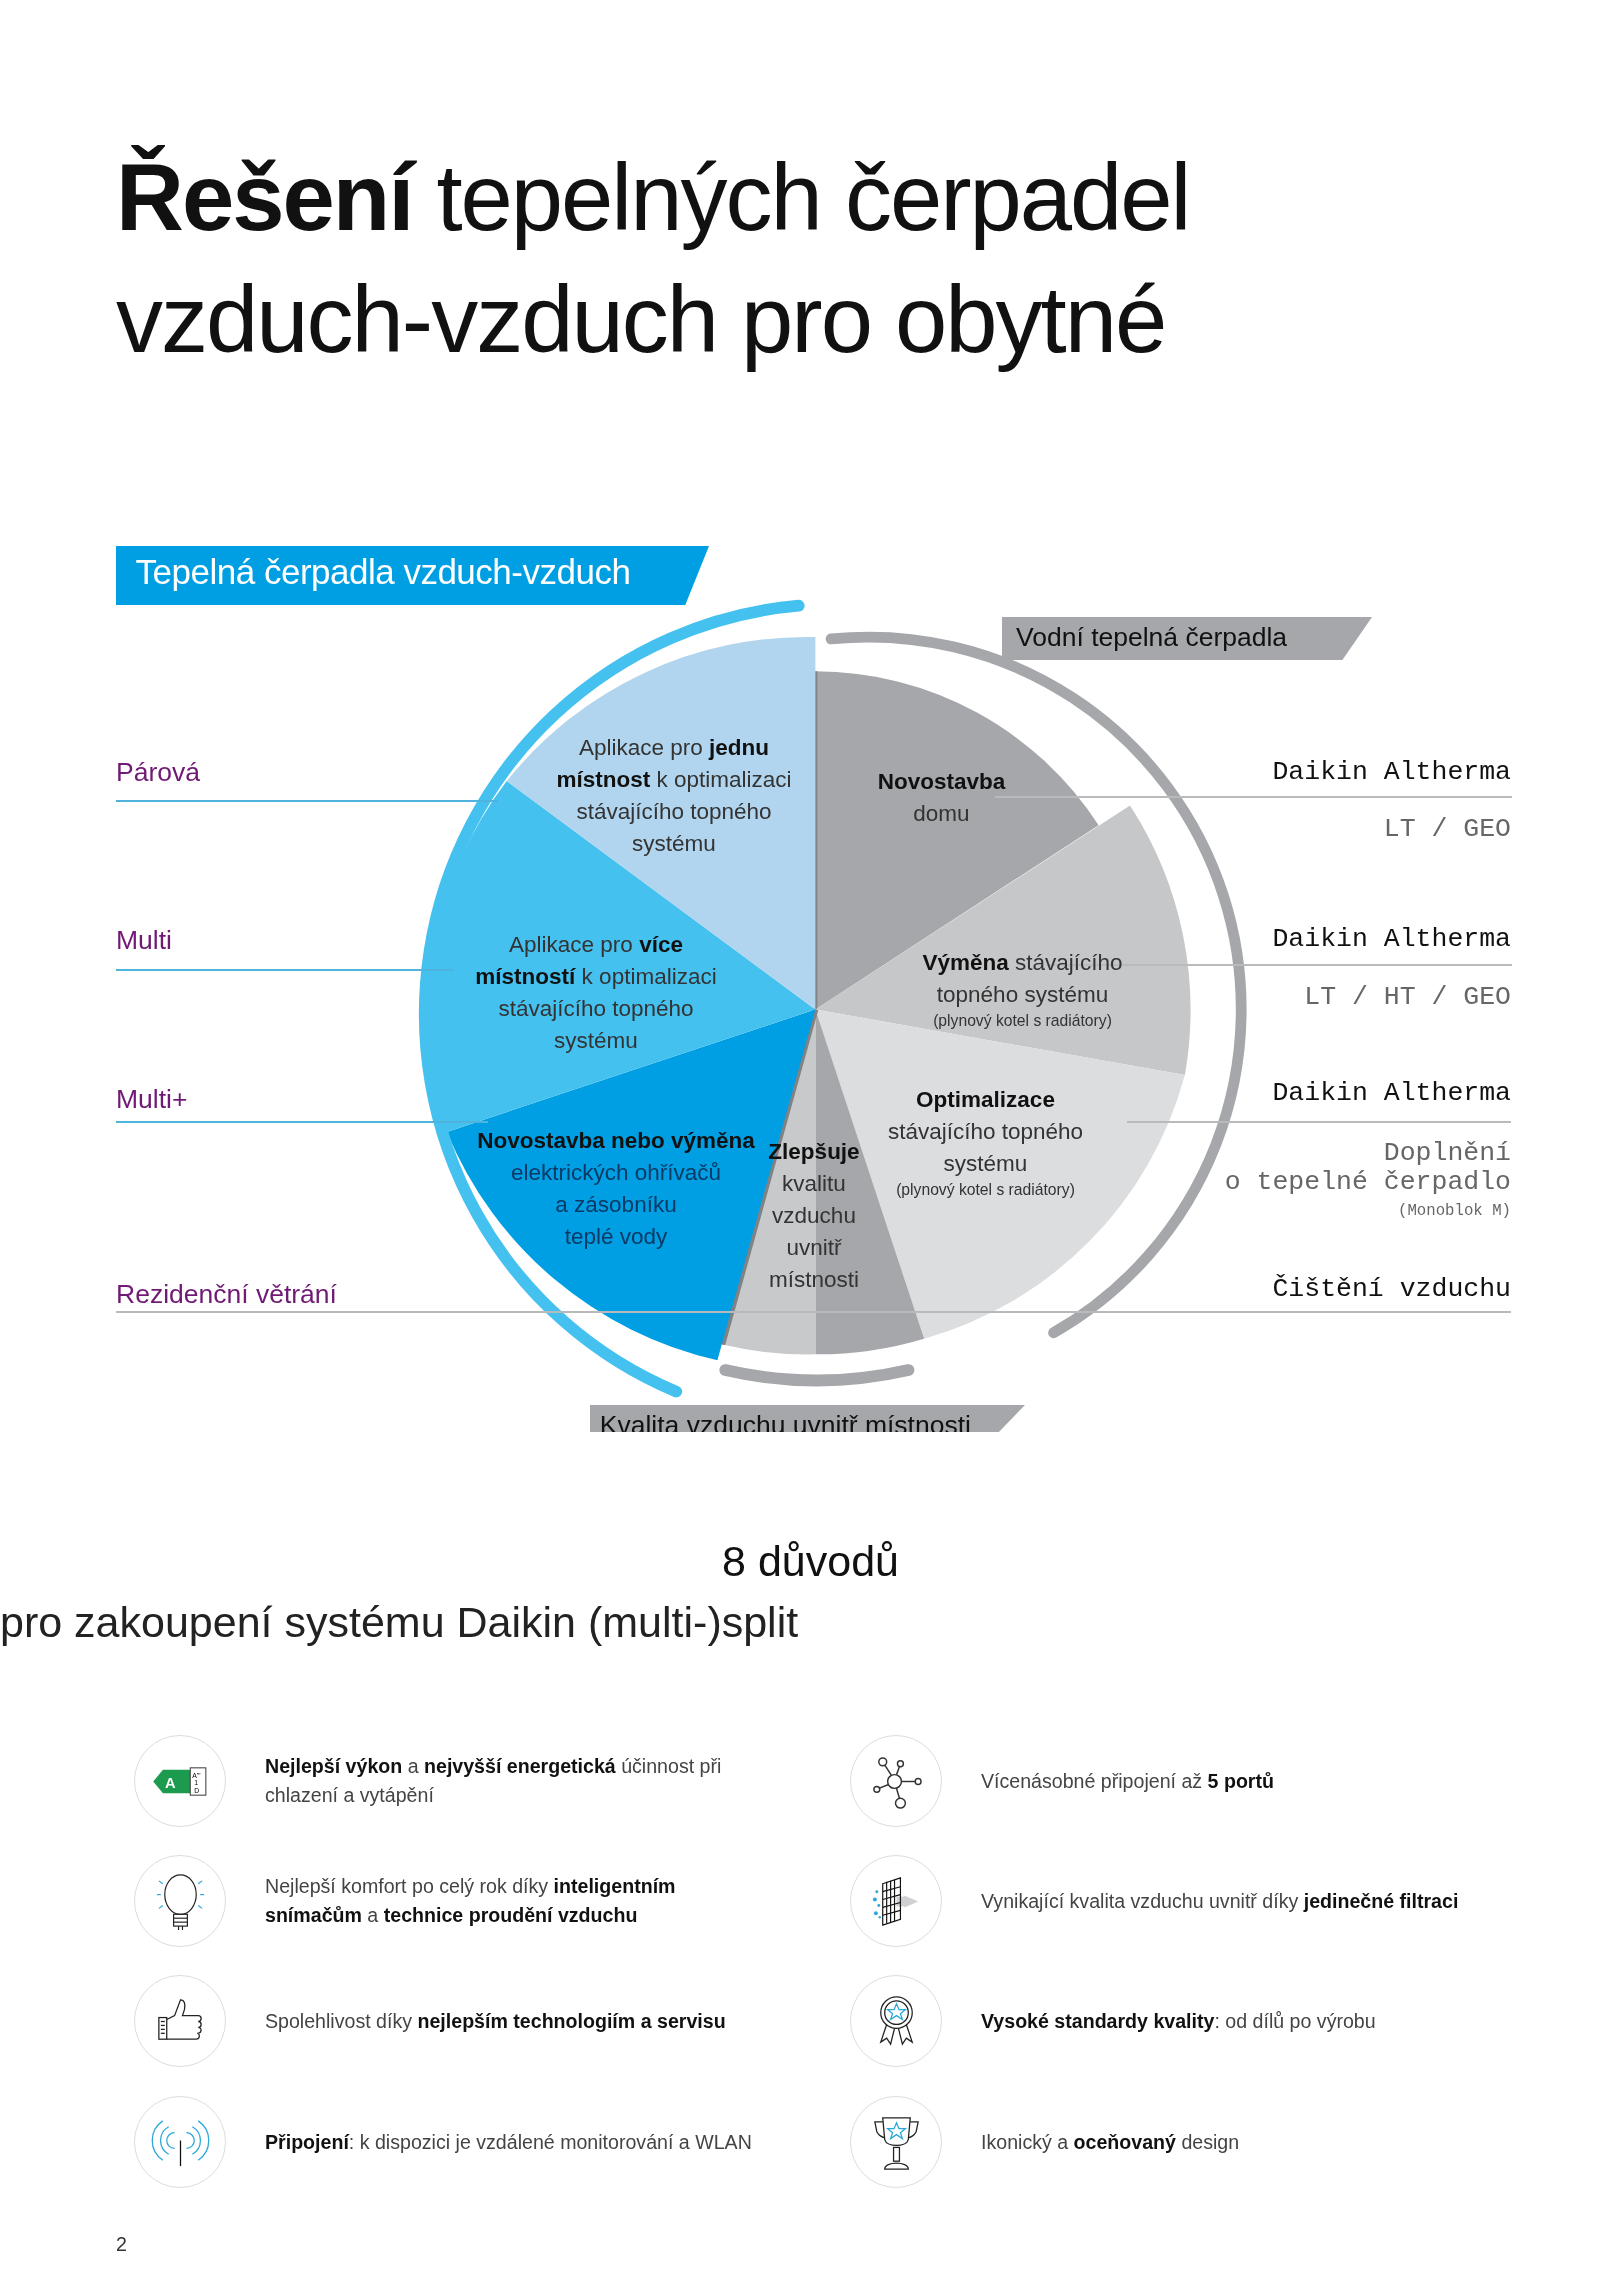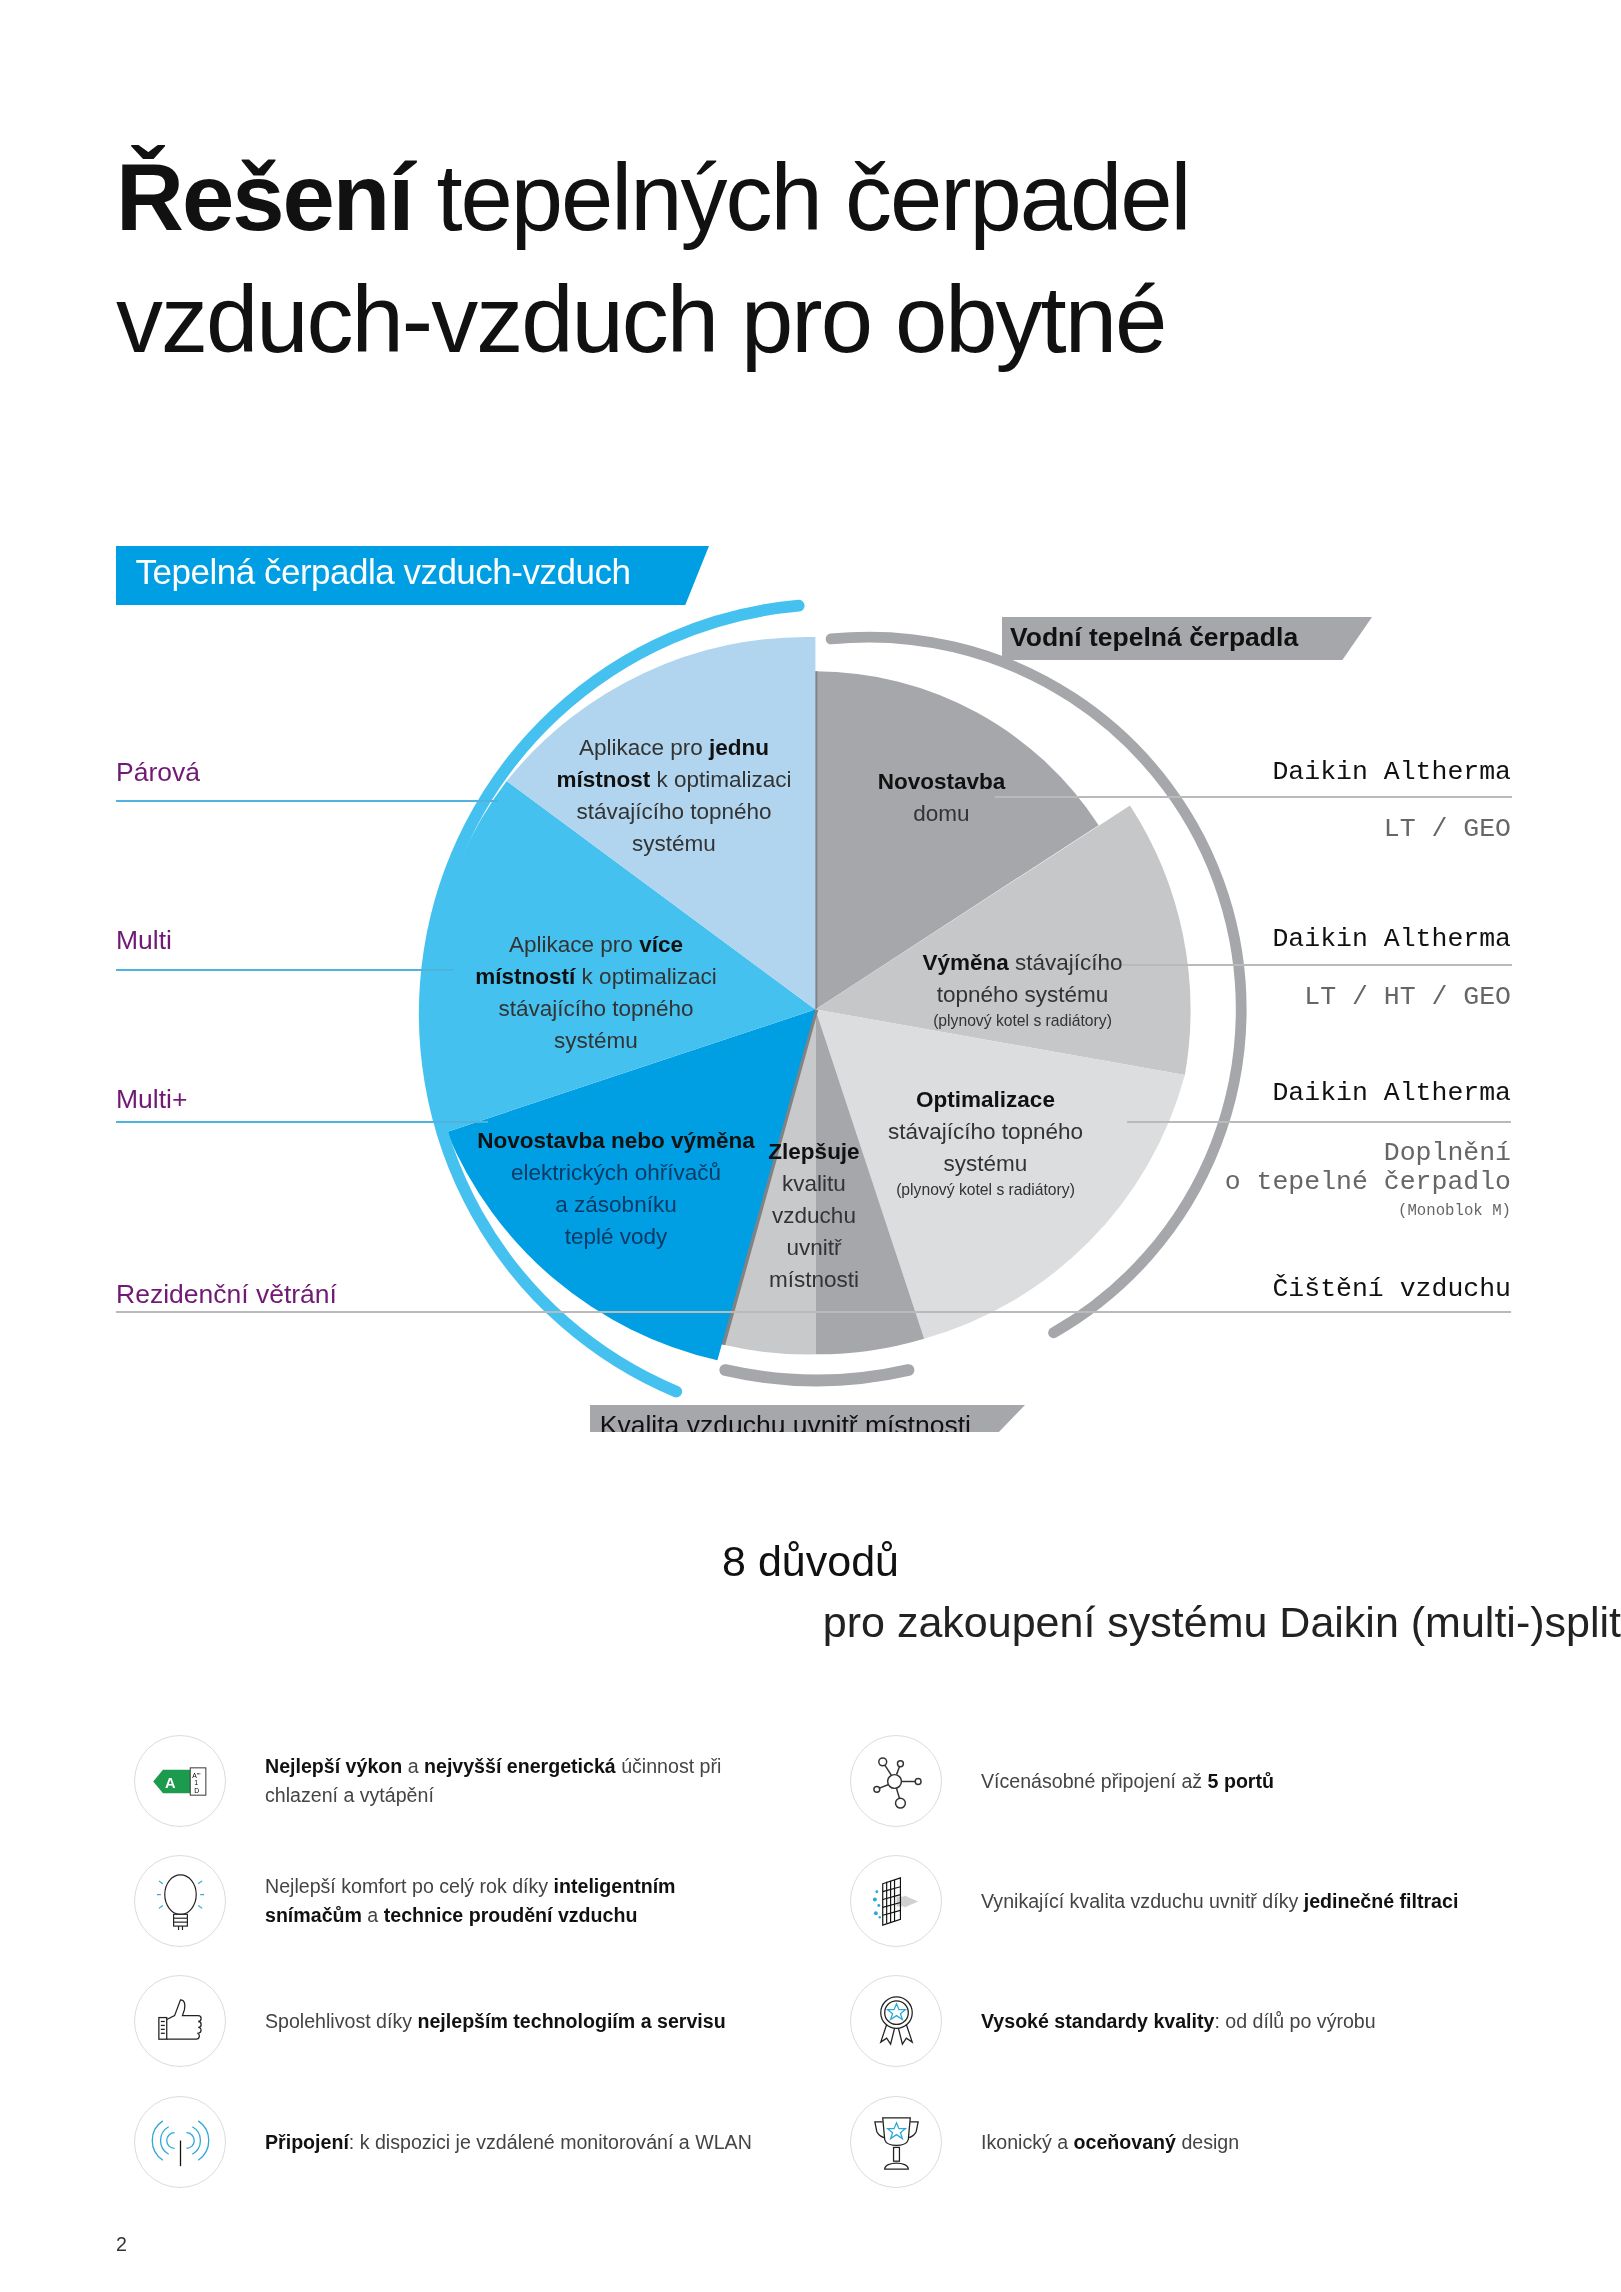--- a/index.html
+++ b/index.html
@@ -2,36 +2,36 @@
 <html><head>
 <meta charset="utf-8">
 <style>
   html,body{margin:0;padding:0;background:#fff;}
   body{width:1621px;height:2293px;position:relative;overflow:hidden;font-family:"DejaVu Sans","Liberation Sans",sans-serif;color:#111;}
   .title{position:absolute;left:116px;top:137px;font-size:94px;line-height:122px;font-weight:300;letter-spacing:-2px;color:#111;font-family:"Liberation Sans",sans-serif;}
   .title b{font-weight:700;}
   .banner-blue{position:absolute;left:116px;top:546px;width:593px;height:59px;background:#009fe3;clip-path:polygon(0 0,100% 0,96% 100%,0 100%);}
   .banner-blue span{position:absolute;left:19.6px;top:5.9px;color:#fff;font-size:35px;font-family:"Liberation Sans",sans-serif;letter-spacing:-0.5px;}
   .banner-gray{position:absolute;left:1002px;top:617px;width:370px;height:43px;background:#a5a7aa;clip-path:polygon(0 0,100% 0,92% 100%,0 100%);}
-  .banner-gray span{position:absolute;left:8px;top:4.9px;color:#111;font-size:26.5px;font-family:"Liberation Sans",sans-serif;font-weight:bold;}
+  .banner-gray span{position:absolute;left:14px;top:4.9px;color:#111;font-size:26.5px;font-family:"Liberation Sans",sans-serif;}
   .banner-gray2{position:absolute;left:590px;top:1405px;width:435px;height:27px;background:#a5a7aa;clip-path:polygon(0 0,100% 0,94% 100%,0 100%);}
   .banner-gray2 span{position:absolute;left:9.8px;top:4.9px;color:#111;font-size:26.5px;font-family:"Liberation Sans",sans-serif;}
   .lbl-left{position:absolute;left:116px;font-size:26.5px;color:#701a75;font-family:"Liberation Sans",sans-serif;}
   .rule{position:absolute;height:1.5px;}
   .rule.blue{background:#4fb3de;}
   .rule.gray{background:#b8babc;}
   .lbl-right{position:absolute;right:110px;text-align:right;font-size:26.5px;color:#111;font-family:Liberation Mono, monospace;}
   .lbl-right.thin{color:#666;font-weight:300;}
   .lbl-right small{display:block;font-size:15.7px;}
   .pie{position:absolute;left:0;top:0;}
   .seg-text{position:absolute;text-align:center;font-size:22.5px;line-height:32px;color:#333;font-family:"Liberation Sans",sans-serif;font-weight:300;}
   .seg-text b{color:#111;font-weight:700;}
   .seg-text small{font-size:15.7px;display:block;line-height:19.6px;}
   .h8{position:absolute;left:0;width:1621px;top:1537px;text-align:center;font-size:43px;color:#111;font-family:"Liberation Sans",sans-serif;}
-  .h8sub{position:absolute;left:0;width:1621px;top:1598px;text-align:right;font-size:43px;color:#222;font-weight:300;font-family:"Liberation Sans",sans-serif;}
+  .h8sub{position:absolute;left:0;width:1621px;top:1598px;text-align:left;font-size:43px;color:#222;font-weight:300;font-family:"Liberation Sans",sans-serif;}
   .reason{position:absolute;display:flex;align-items:center;}
   .reason .ic{width:90px;height:90px;border-radius:50%;border:1.5px solid #dcdcdc;flex:none;display:flex;align-items:center;justify-content:center;background:#fff;}
   .reason .tx{margin-left:39px;font-size:19.6px;line-height:29px;color:#444;font-family:"Liberation Sans",sans-serif;font-weight:300;}
   .reason .tx b{color:#111;font-weight:700;}
   .pagenum{position:absolute;left:116px;top:2233px;font-size:19.6px;color:#333;font-family:"Liberation Sans",sans-serif;}
 </style>
 </head>
 <body>
 
 <div class="title">

